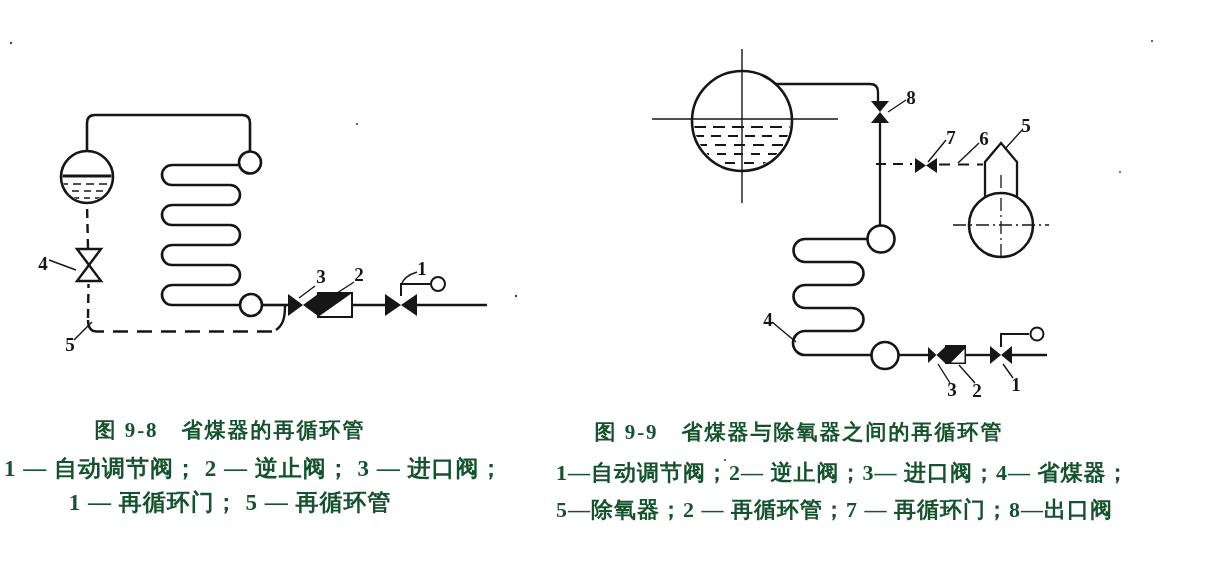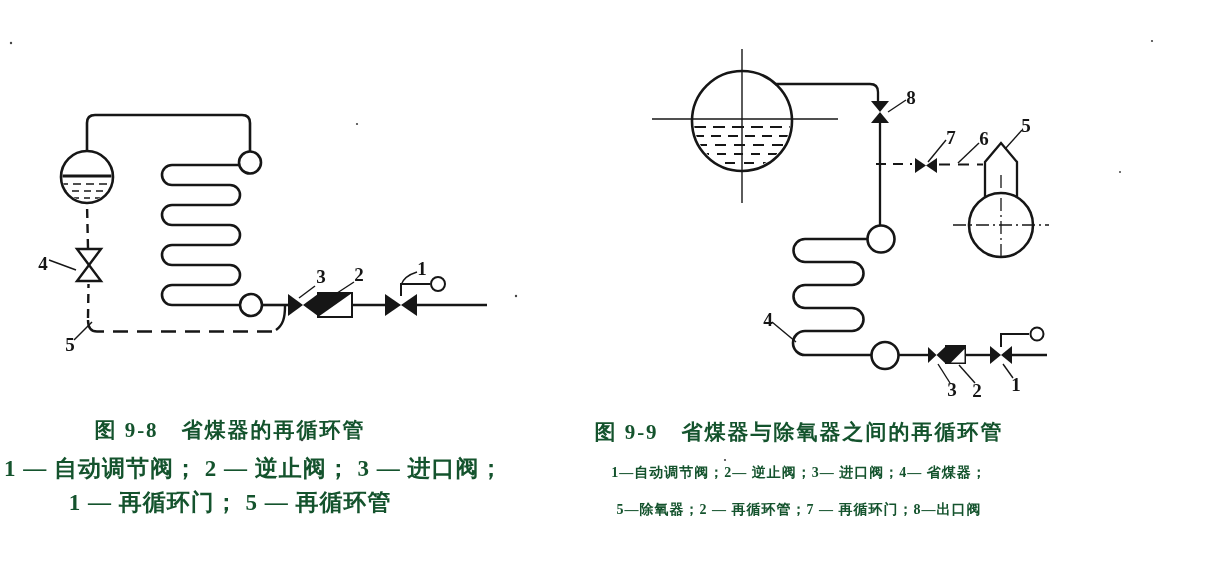--- a/index.html
+++ b/index.html
@@ -26,21 +26,21 @@
     white-space:nowrap;
   }
   .caption .cap-line{
     font-size:23px;
     letter-spacing:1px;
     line-height:34px;
     white-space:nowrap;
   }
   .cap-fig8{left:4px;top:417px;width:452px;}
   .cap-fig9{left:556px;top:419px;width:486px;}
-  .cap-fig9 .cap-line{font-size:14px;line-height:37px;}
+  .cap-fig9 .cap-line{font-size:22px;line-height:37px;}
   svg text{
     font-family:"Liberation Serif","DejaVu Serif",serif;
     font-weight:700;
     font-size:19px;
     fill:#151515;
   }
 </style>
 </head>
 <body>
 

